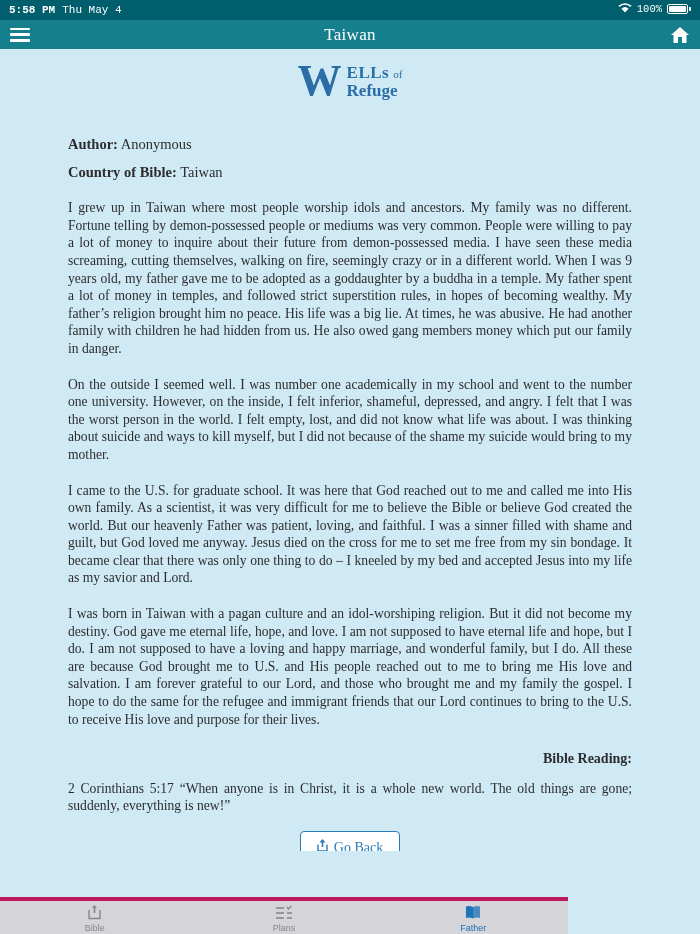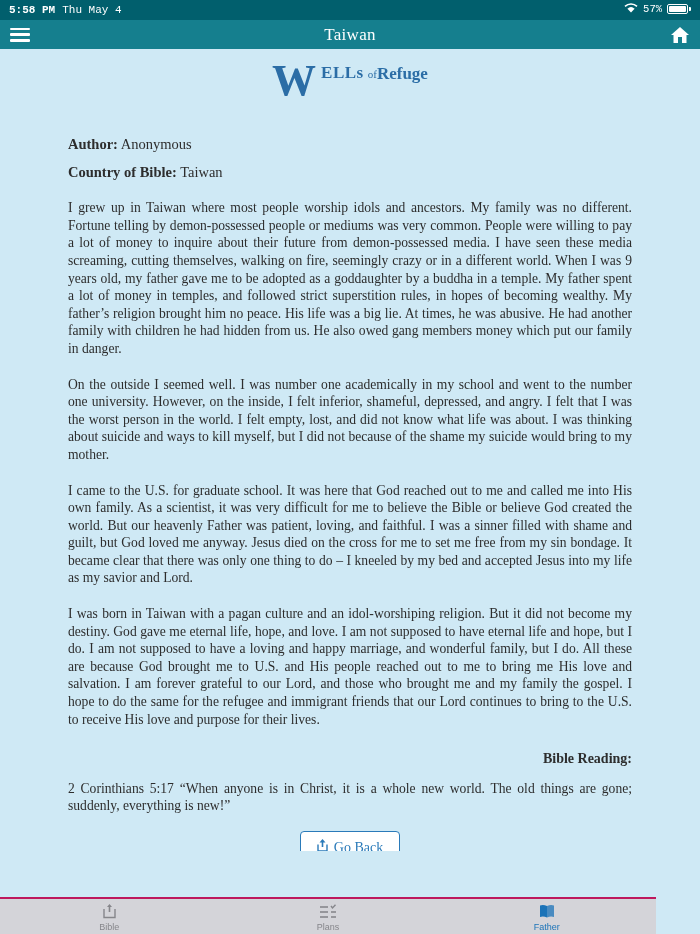--- a/index.html
+++ b/index.html
@@ -25,42 +25,42 @@
   .hamburger { width:20px; height:14px; display:flex; flex-direction:column; justify-content:space-between; cursor:pointer; }
   .hamburger span { display:block; height:2.5px; background:#fff; border-radius:1px; }
   .nav-title { flex:1; text-align:center; font-size:17px; letter-spacing:.3px; }
   .home-btn { width:20px; display:flex; justify-content:center; cursor:pointer; }
 
   
   .content { position:absolute; top:49px; left:0; width:700px; height:848px; background:#cfe9f5; overflow:hidden; }
 
   .logo { display:flex; justify-content:center; align-items:flex-start; margin-top:13px; color:#2b6da6; }
   .logo-w { font-size:44px; font-weight:bold; line-height:38px; font-family:"Liberation Serif", serif; }
-  .logo-right { display:flex; flex-direction:row; margin-left:5px; padding-top:3px; }
+  .logo-right { display:flex; flex-direction:column; margin-left:5px; padding-top:3px; }
   .logo-top { line-height:16px; }
   .logo-ells { font-size:17px; font-weight:bold; letter-spacing:.5px; }
   .logo-of { font-size:11px; margin-left:4px; }
   .logo-refuge { font-size:17px; font-weight:bold; line-height:17px; color:#2b6da6; }
 
   .article { padding:0 68px; color:#2d2d2d; font-size:13.6px; line-height:17.6px; text-align:justify; }
   .meta { margin-top:36px; text-align:left; font-size:14.5px; }
   .meta + .meta { margin-top:10px; }
   .meta b { font-size:14.5px; }
   .article p.body-par { margin-top:18px; }
   .bible-head { margin-top:22px; font-weight:bold; text-align:right; font-size:14px; }
   .bible-text { margin-top:12px; }
 
   .goback-clip { height:20px; overflow:hidden; margin-top:16px; text-align:center; }
   .goback-btn { display:inline-flex; align-items:center; gap:6px; border:1.5px solid #2a7ab9; border-radius:4px;
     background:#ffffff; color:#2a7ab9; font-size:14px; font-family:"Liberation Serif", serif;
     padding:7px 16px; cursor:pointer; }
 
   
-  .tab-bar { position:absolute; bottom:0; left:0; width:656px; height:37px; background:#d4d4d9;
-    border-top:2px solid #be185d; display:flex; font-family:"Liberation Sans", sans-serif; }
+  .tab-bar { position:absolute; bottom:0; left:0; width:568px; height:37px; background:#d4d4d9;
+    border-top:4px solid #be185d; display:flex; font-family:"Liberation Sans", sans-serif; }
   .tab { flex:1; display:flex; flex-direction:column; align-items:center; justify-content:center; gap:1px;
     font-size:9px; color:#86868b; cursor:pointer; padding-top:2px; }
   .tab.active { color:#1b73b8; }
 </style>
 </head>
 <body>
 
 <div class="screen">
 
   <div class="status-bar">
@@ -68,21 +68,21 @@
       <span class="status-time">5:58 PM</span>
       <span class="status-date">Thu May 4</span>
     </div>
     <div class="status-right">
       <span>
         <svg width="14" height="11" viewBox="0 0 14 11">
           <path d="M7 10.5 L3.4 6.7 A5.4 5.4 0 0 1 10.6 6.7 Z" fill="#fff"></path>
           <path d="M1 4.4 A8.6 8.6 0 0 1 13 4.4" stroke="#fff" stroke-width="1.6" fill="none"></path>
         </svg>
       </span>
-      <span class="pct">57%</span>
+      <span class="pct">100%</span>
       <span class="battery">
           <span class="battery-fill"></span>
         </span>
       <span class="battery-nub"></span>
     </div>
   </div>
 
   <div class="nav-bar">
     <div class="hamburger">
       <span></span>

